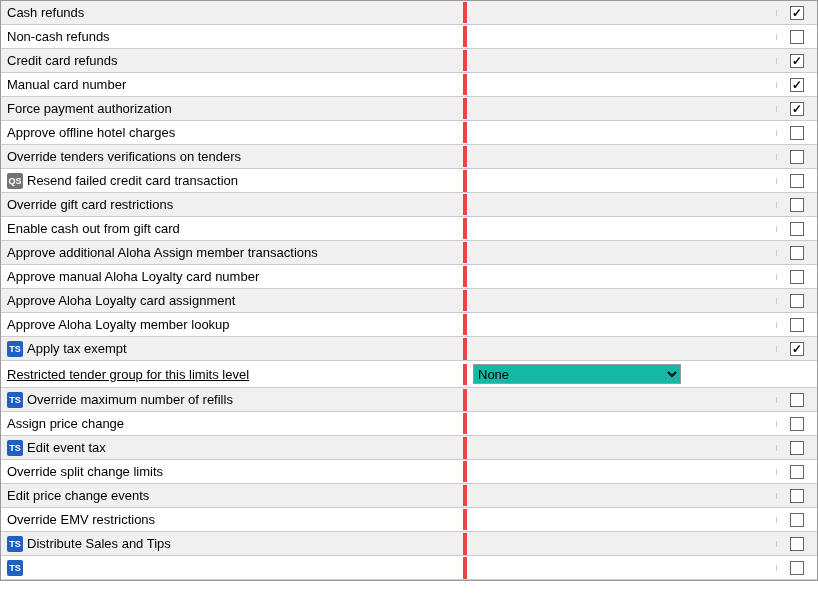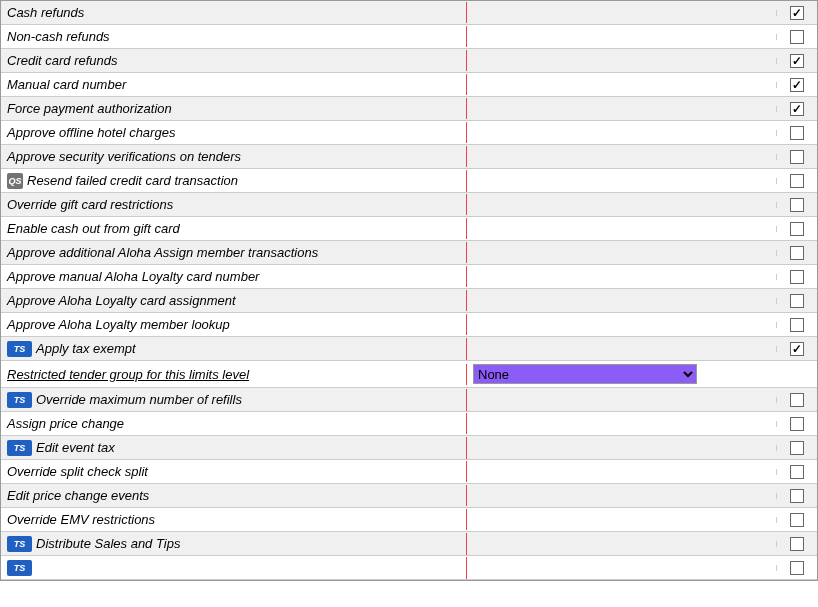--- a/index.html
+++ b/index.html
@@ -24,22 +24,21 @@
     }
     .row:nth-child(even) {
       background: #ffffff;
     }
     .cell-label {
       flex: 1;
       padding: 3px 6px;
       display: flex;
       align-items: center;
       gap: 4px;
-      border-right: 1px solid #ef4444;
-      font-style: italic;
+      border-right: 4px solid #ef4444;
     }
     .cell-value {
       width: 310px;
       padding: 3px 6px;
       display: flex;
       align-items: center;
       justify-content: center;
       border-right: 1px solid #ccc;
     }
     .cell-checkbox {
@@ -74,42 +73,42 @@
       color: white;
       font-size: 9px;
       font-weight: bold;
       display: flex;
       align-items: center;
       justify-content: center;
       border-radius: 2px;
       flex-shrink: 0;
     }
     .icon-ts {
-      width: 25px;
+      width: 16px;
       height: 16px;
       background: #2060c0;
       color: white;
       font-size: 9px;
       font-weight: bold;
       display: flex;
       align-items: center;
       justify-content: center;
       border-radius: 2px;
       flex-shrink: 0;
     }
     
     .underline {
       text-decoration: underline;
     }
     
     .dropdown-select {
-      background: #8b5cf6;
+      background: #14b8a6;
       border: 1px solid #999;
       font-size: 13px;
-      width: 224px;
+      width: 208px;
       height: 20px;
       cursor: pointer;
     }
     .cell-value-full {
       width: 350px;
       padding: 3px 6px;
       display: flex;
       align-items: center;
       gap: 4px;
     }
@@ -167,21 +166,21 @@
       <div class="cell-label">
         <span>Approve offline hotel charges</span>
       </div>
       <div class="cell-value"></div>
       <div class="cell-checkbox">
         <div class="checkbox-box"></div>
       </div>
     </div>
     <div class="row">
       <div class="cell-label">
-        <span>Approve security verifications on tenders</span>
+        <span>Override tenders verifications on tenders</span>
       </div>
       <div class="cell-value"></div>
       <div class="cell-checkbox">
         <div class="checkbox-box"></div>
       </div>
     </div>
     <div class="row">
       <div class="cell-label">
         <div class="icon-qs">QS</div>
         <span>Resend failed credit card transaction</span>
@@ -287,21 +286,21 @@
         <div class="icon-ts">TS</div>
         <span>Edit event tax</span>
       </div>
       <div class="cell-value"></div>
       <div class="cell-checkbox">
         <div class="checkbox-box"></div>
       </div>
     </div>
     <div class="row">
       <div class="cell-label">
-        <span>Override split check split</span>
+        <span>Override split change limits</span>
       </div>
       <div class="cell-value"></div>
       <div class="cell-checkbox">
         <div class="checkbox-box"></div>
       </div>
     </div>
     <div class="row">
       <div class="cell-label">
         <span>Edit price change events</span>
       </div>

